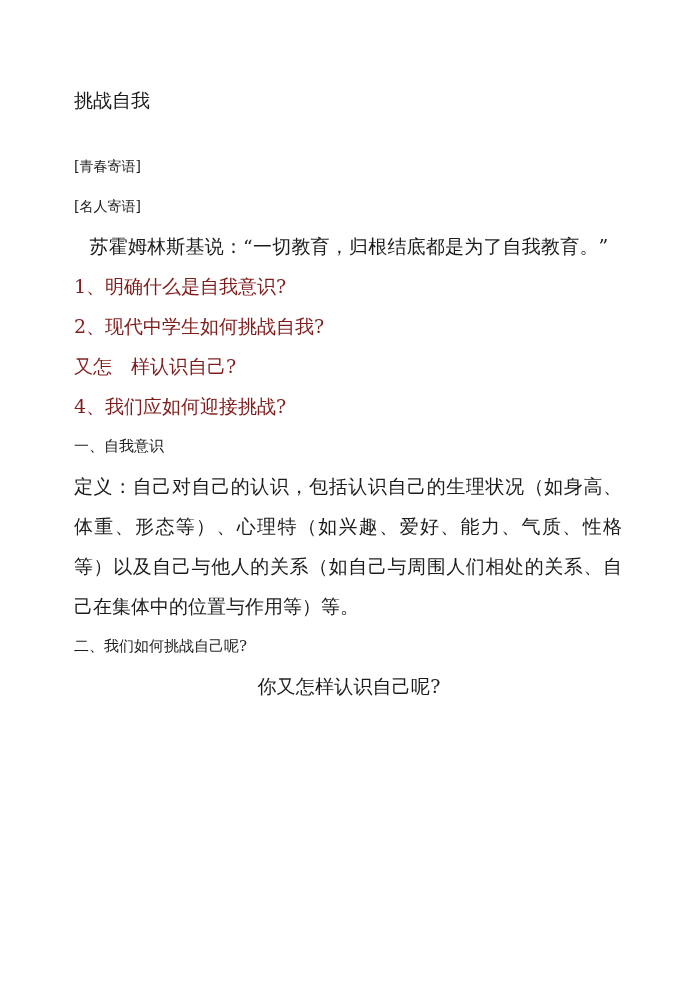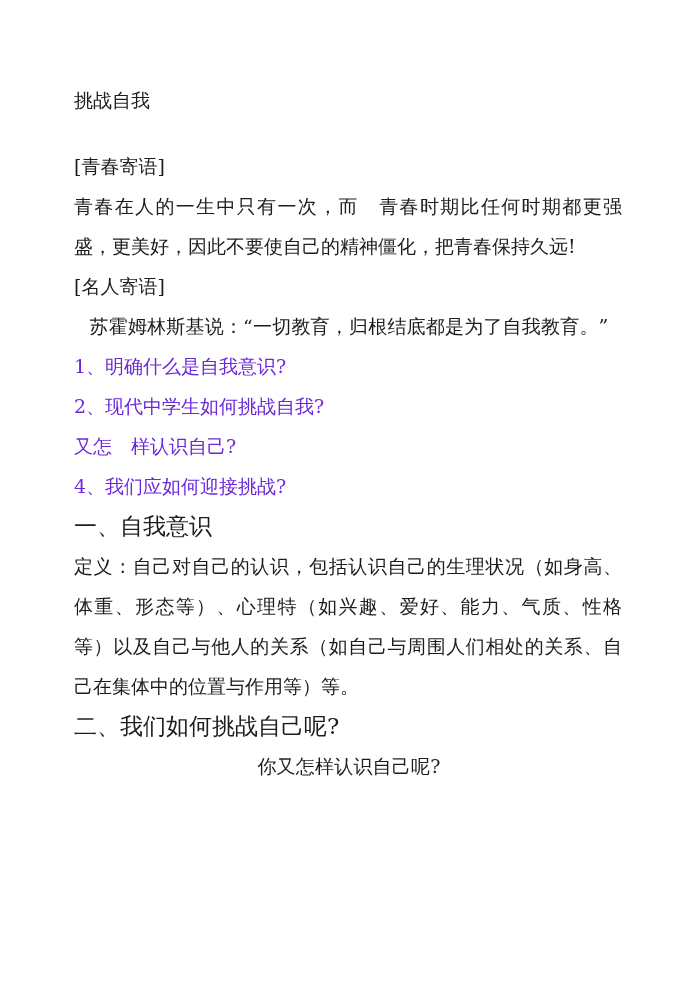--- a/index.html
+++ b/index.html
@@ -46,64 +46,63 @@
   .doc-title {
     font-size: 19px;
     line-height: 28px;
     color: #1c1c1c;
     margin-bottom: 32px;
     white-space: pre-wrap;
   }
 
   
   .rubric {
-    font-size: 19px;
+    font-size: 14px;
     line-height: 40px;
     color: #1c1c1c;
     white-space: pre-wrap;
   }
 
   
   .para {
     font-size: 19px;
     line-height: 40px;
     color: #1c1c1c;
     text-align: justify;
     text-justify: inter-ideograph;
     white-space: pre-wrap;
     width: 548px;
   }
 
   
   .objective {
     font-size: 19px;
     line-height: 40px;
-    color: #6d28d9;
+    color: #7f1d1d;
     white-space: pre-wrap;
   }
 
   
   .section-heading {
-    font-size: 23px;
+    font-size: 15px;
     line-height: 40px;
     color: #1c1c1c;
     white-space: pre-wrap;
   }
 </style>
 </head>
 <body>
 
 <div id="page">
   <div id="doc-body">
 
     <div class="doc-title">挑战自我</div>
 
     <div class="rubric">[青春寄语]</div>
 
-    <div class="para">青春在人的一生中只有一次，而　青春时期比任何时期都更强盛，更美好，因此不要使自己的精神僵化，把青春保持久远!</div>
 
     <div class="rubric">[名人寄语]</div>
 
     <div class="line">苏霍姆林斯基说：“一切教育，归根结底都是为了自我教育。”</div>
 
 
     <div class="objective">1、明确什么是自我意识?</div>
 
     <div class="objective">2、现代中学生如何挑战自我?</div>
 

